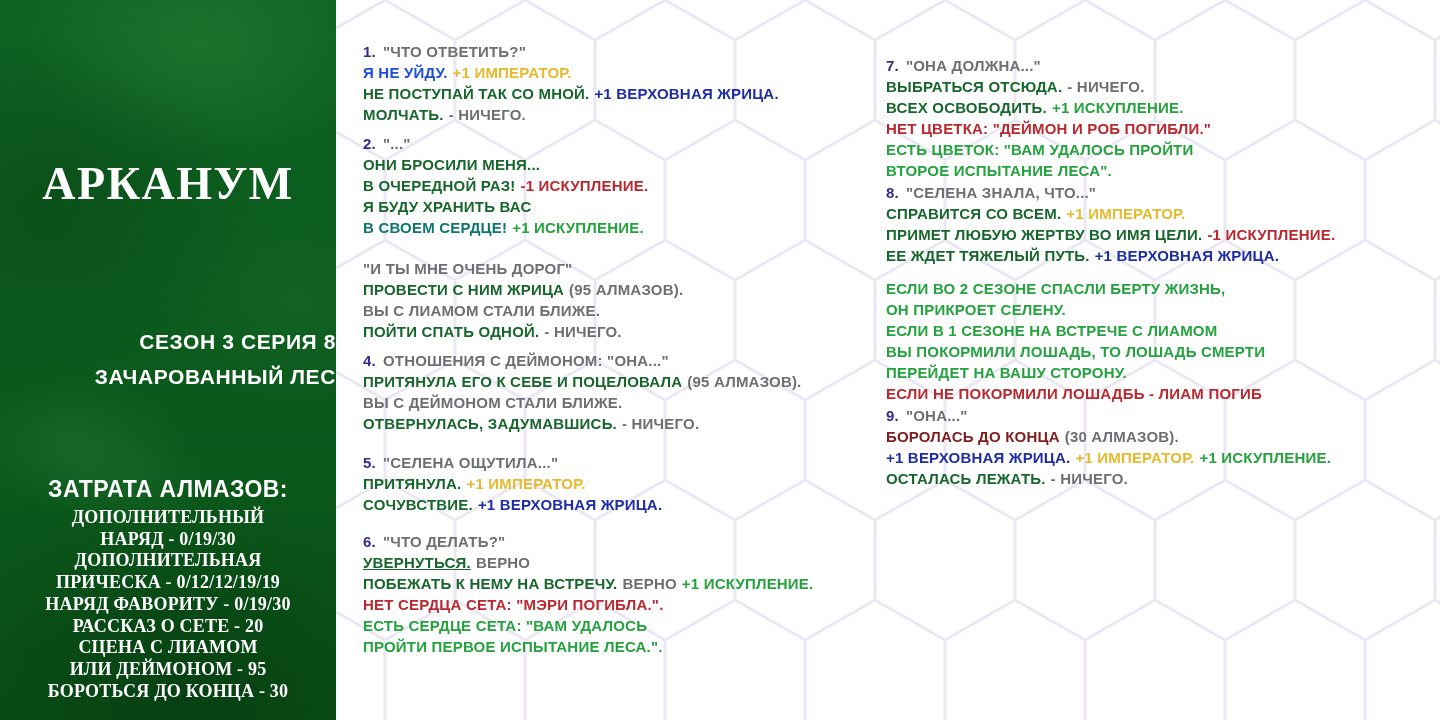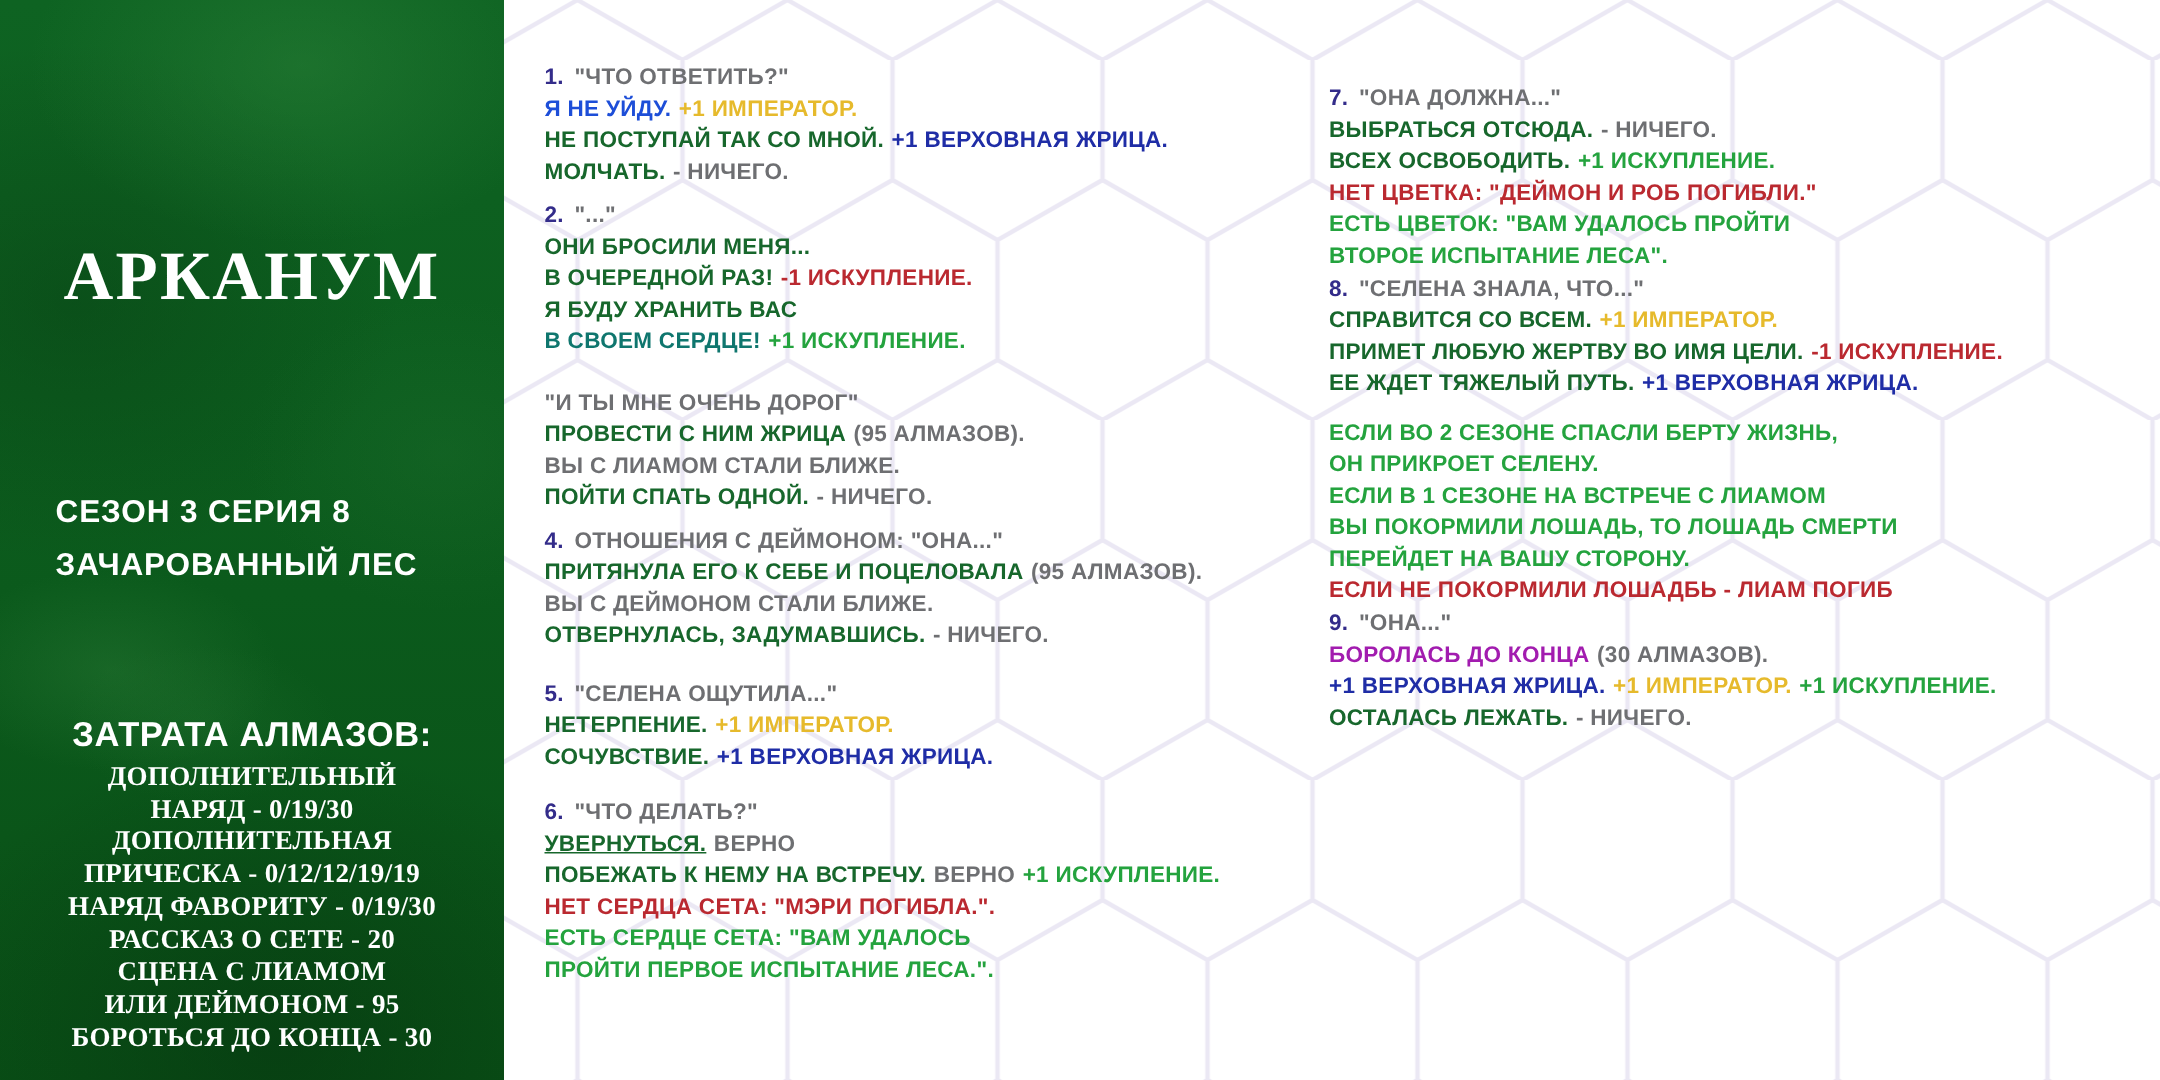--- a/index.html
+++ b/index.html
@@ -16,21 +16,21 @@
       radial-gradient(ellipse 260px 170px at 60% 6%, rgba(62,150,72,.30), rgba(62,150,72,0) 70%),
       radial-gradient(ellipse 300px 240px at 15% 28%, rgba(8,58,18,.40), rgba(8,58,18,0) 72%),
       radial-gradient(ellipse 190px 150px at 88% 42%, rgba(40,120,55,.22), rgba(40,120,55,0) 70%),
       radial-gradient(ellipse 150px 90px at 22% 62%, rgba(55,135,65,.30), rgba(55,135,65,0) 75%),
       radial-gradient(ellipse 120px 70px at 40% 67%, rgba(45,125,58,.22), rgba(45,125,58,0) 75%),
       radial-gradient(ellipse 330px 260px at 55% 97%, rgba(5,44,13,.45), rgba(5,44,13,0) 78%),
       linear-gradient(180deg,#0e6322 0%,#0b5a1c 55%,#095016 100%);
   }
   .side-title{position:absolute;top:157px;left:0;right:0;text-align:center;
     font-size:46px;letter-spacing:1.5px;font-family:Liberation Serif, serif;}
-  .side-sub{position:absolute;top:324px;left:0;right:0;text-align:left;
+  .side-sub{position:absolute;top:324px;left:0;right:0;text-align:right;
     font-size:21px;line-height:35px;letter-spacing:.6px;padding-left:37px;}
   .side-costs{position:absolute;top:476px;left:0;right:0;text-align:center;}
   .costs-title{font-size:23px;letter-spacing:.4px;margin-bottom:4px;}
   .costs-list{font-size:18px;line-height:21.7px;letter-spacing:.2px;font-family:Liberation Serif, serif;}
   
   .col{position:absolute;font-size:15px;line-height:21px;letter-spacing:.2px;white-space:nowrap;}
   .col-left{left:363px;top:41px;}
   .col-right{left:886px;top:55px;}
   .line{height:21px;}
   .seg{margin-right:5px;}
@@ -103,21 +103,21 @@
           <div class="line"><span class="seg" style="color: rgb(23, 103, 44);">ПОЙТИ СПАТЬ ОДНОЙ.</span><span class="seg" style="color: rgb(110, 111, 114);">- НИЧЕГО.</span></div>
         </div>
         <div class="section">
           <div class="line"><span class="seg num" style="color: rgb(51, 44, 138);">4.</span><span class="seg" style="color: rgb(110, 111, 114);">ОТНОШЕНИЯ С ДЕЙМОНОМ: "ОНА..."</span></div>
           <div class="line"><span class="seg" style="color: rgb(23, 103, 44);">ПРИТЯНУЛА ЕГО К СЕБЕ И ПОЦЕЛОВАЛА</span><span class="seg" style="color: rgb(110, 111, 114);">(95 АЛМАЗОВ).</span></div>
           <div class="line"><span class="seg" style="color: rgb(110, 111, 114);">ВЫ С ДЕЙМОНОМ СТАЛИ БЛИЖЕ.</span></div>
           <div class="line"><span class="seg" style="color: rgb(23, 103, 44);">ОТВЕРНУЛАСЬ, ЗАДУМАВШИСЬ.</span><span class="seg" style="color: rgb(110, 111, 114);">- НИЧЕГО.</span></div>
         </div>
         <div class="section">
           <div class="line"><span class="seg num" style="color: rgb(51, 44, 138);">5.</span><span class="seg" style="color: rgb(110, 111, 114);">"СЕЛЕНА ОЩУТИЛА..."</span></div>
-          <div class="line"><span class="seg" style="color: rgb(23, 103, 44);">НЕТЕРПЕНИЕ.</span><span class="seg" style="color: rgb(230, 186, 44);">+1 ИМПЕРАТОР.</span></div>
+          <div class="line"><span class="seg" style="color: rgb(23, 103, 44);">ПРИТЯНУЛА.</span><span class="seg" style="color: rgb(230, 186, 44);">+1 ИМПЕРАТОР.</span></div>
           <div class="line"><span class="seg" style="color: rgb(23, 103, 44);">СОЧУВСТВИЕ.</span><span class="seg" style="color: rgb(31, 45, 166);">+1 ВЕРХОВНАЯ ЖРИЦА.</span></div>
         </div>
         <div class="section">
           <div class="line"><span class="seg num" style="color: rgb(51, 44, 138);">6.</span><span class="seg" style="color: rgb(110, 111, 114);">"ЧТО ДЕЛАТЬ?"</span></div>
           <div class="line"><span class="seg" style="color: rgb(23, 103, 44); text-decoration: underline;">УВЕРНУТЬСЯ.</span><span class="seg" style="color: rgb(110, 111, 114);">ВЕРНО</span></div>
           <div class="line"><span class="seg" style="color: rgb(23, 103, 44);">ПОБЕЖАТЬ К НЕМУ НА ВСТРЕЧУ.</span><span class="seg" style="color: rgb(110, 111, 114);">ВЕРНО</span><span class="seg" style="color: rgb(36, 163, 62);">+1 ИСКУПЛЕНИЕ.</span></div>
           <div class="line"><span class="seg" style="color: rgb(186, 41, 48);">НЕТ СЕРДЦА СЕТА: "МЭРИ ПОГИБЛА.".</span></div>
           <div class="line"><span class="seg" style="color: rgb(36, 163, 62);">ЕСТЬ СЕРДЦЕ СЕТА: "ВАМ УДАЛОСЬ</span></div>
           <div class="line"><span class="seg" style="color: rgb(36, 163, 62);">ПРОЙТИ ПЕРВОЕ ИСПЫТАНИЕ ЛЕСА.".</span></div>
         </div>
@@ -140,20 +140,20 @@
         <div class="section">
           <div class="line"><span class="seg" style="color: rgb(36, 163, 62);">ЕСЛИ ВО 2 СЕЗОНЕ СПАСЛИ БЕРТУ ЖИЗНЬ,</span></div>
           <div class="line"><span class="seg" style="color: rgb(36, 163, 62);">ОН ПРИКРОЕТ СЕЛЕНУ.</span></div>
           <div class="line"><span class="seg" style="color: rgb(36, 163, 62);">ЕСЛИ В 1 СЕЗОНЕ НА ВСТРЕЧЕ С ЛИАМОМ</span></div>
           <div class="line"><span class="seg" style="color: rgb(36, 163, 62);">ВЫ ПОКОРМИЛИ ЛОШАДЬ, ТО ЛОШАДЬ СМЕРТИ</span></div>
           <div class="line"><span class="seg" style="color: rgb(36, 163, 62);">ПЕРЕЙДЕТ НА ВАШУ СТОРОНУ.</span></div>
           <div class="line"><span class="seg" style="color: rgb(186, 41, 48);">ЕСЛИ НЕ ПОКОРМИЛИ ЛОШАДБЬ - ЛИАМ ПОГИБ</span></div>
         </div>
         <div class="section">
           <div class="line"><span class="seg num" style="color: rgb(51, 44, 138);">9.</span><span class="seg" style="color: rgb(110, 111, 114);">"ОНА..."</span></div>
-          <div class="line"><span class="seg" style="color: #a21caf; margin-top: 27px;">БОРОЛАСЬ ДО КОНЦА</span><span class="seg" style="color: rgb(110, 111, 114);">(30 АЛМАЗОВ).</span></div>
+          <div class="line"><span class="seg" style="color: #7f1d1d; margin-top: 27px;">БОРОЛАСЬ ДО КОНЦА</span><span class="seg" style="color: rgb(110, 111, 114);">(30 АЛМАЗОВ).</span></div>
           <div class="line"><span class="seg" style="color: rgb(31, 45, 166);">+1 ВЕРХОВНАЯ ЖРИЦА.</span><span class="seg" style="color: rgb(230, 186, 44);">+1 ИМПЕРАТОР.</span><span class="seg" style="color: rgb(36, 163, 62);">+1 ИСКУПЛЕНИЕ.</span></div>
           <div class="line"><span class="seg" style="color: rgb(23, 103, 44);">ОСТАЛАСЬ ЛЕЖАТЬ.</span><span class="seg" style="color: rgb(110, 111, 114);">- НИЧЕГО.</span></div>
         </div>
       </div>
   </main>
 
 </div>
 
 </body></html>

